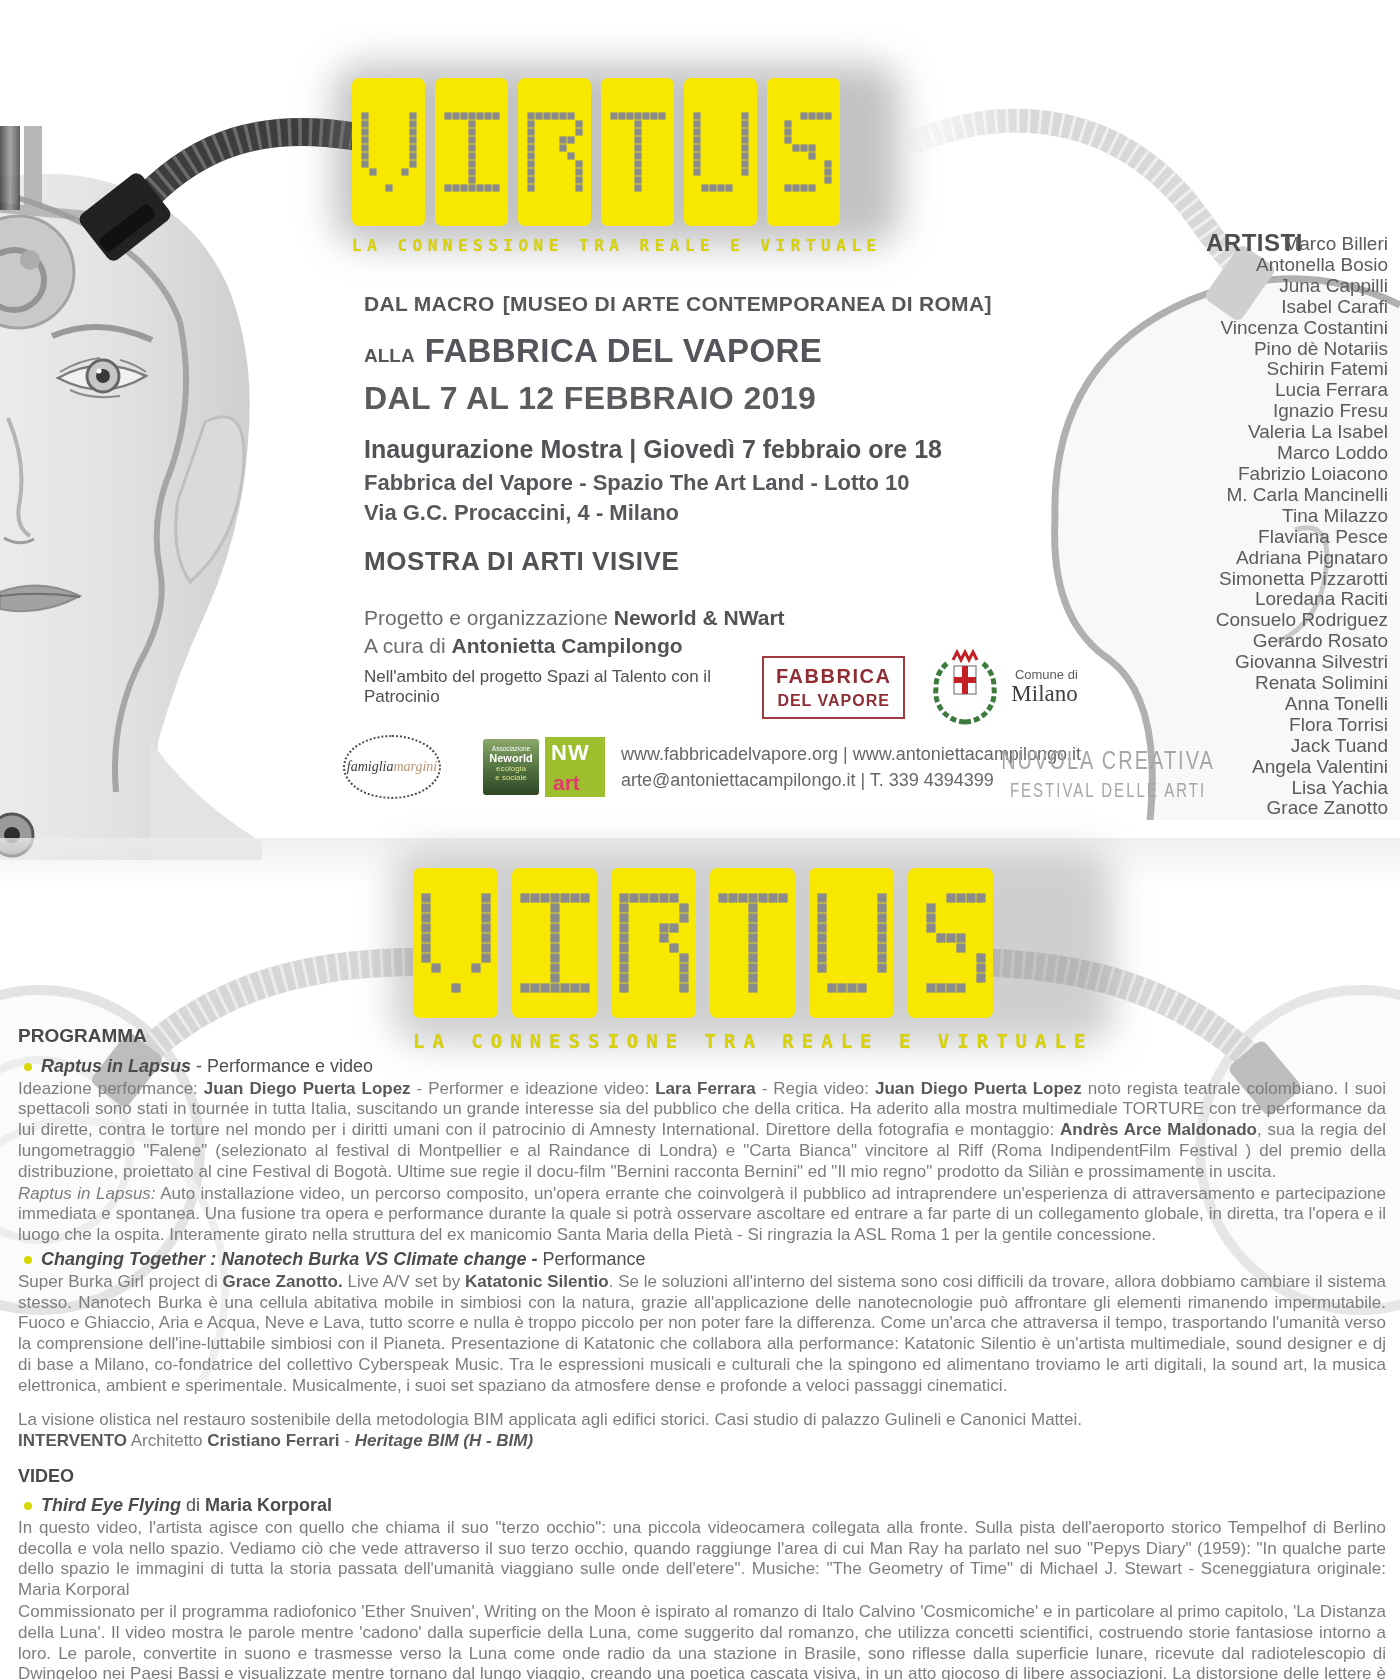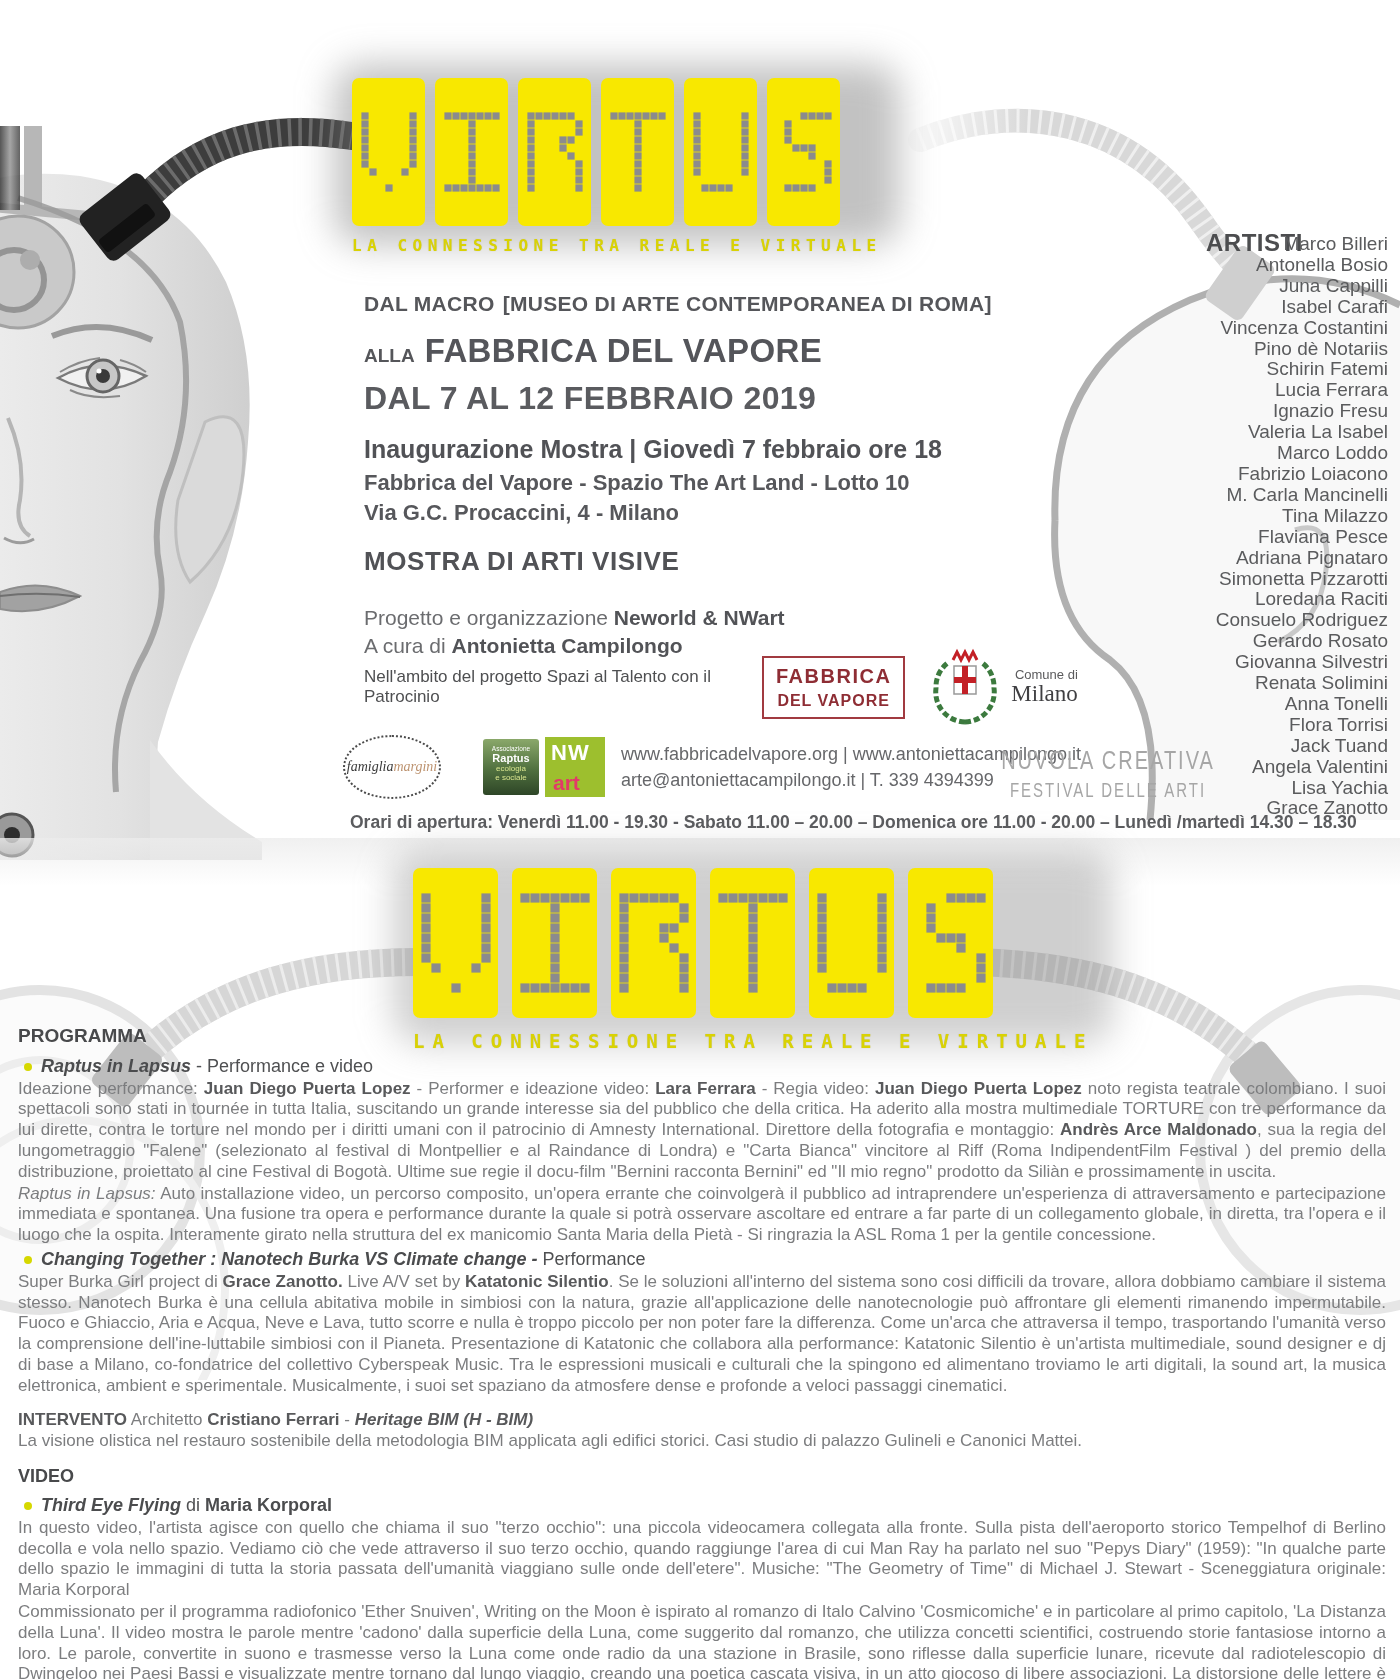--- a/index.html
+++ b/index.html
@@ -514,40 +514,39 @@
     </div>
   </div>
 
   <div id="partners-row">
     <div class="famiglia">
       <span class="fa">famiglia</span>
         <span class="fb">margini</span>
     </div>
     <div class="neworld">
       <div class="n1">Associazione</div>
-      <div class="n2">Raptus</div>
+      <div class="n2">Neworld</div>
       <div class="n3">ecologia</div>
       <div class="n4">e sociale</div>
     </div>
     <div class="nwart">
       <div class="nw">NW</div>
       <div class="art">art</div>
     </div>
     <div class="contacts">
       <div>www.fabbricadelvapore.org  |  www.antoniettacampilongo.it</div>
       <div>arte@antoniettacampilongo.it  |  T. 339 4394399</div>
     </div>
   </div>
 
   <div id="nuvola">
     <div class="nv1">NUVOLA CREATIVA</div>
     <div class="nv2">FESTIVAL DELLE ARTI</div>
   </div>
 
-  <div id="hours">Orari di apertura:  Venerdì 11.00 - 19.30 - Sabato 11.00 – 20.00 – Domenica ore 11.00 - 20.00 – Lunedì /martedì 14.30 – 18.30</div>
 
   <div id="artists-header">ARTISTI</div>
   <div id="artists-list">
       <div>Marco Billeri</div>
       <div>Antonella Bosio</div>
       <div>Juna Cappilli</div>
       <div>Isabel Carafi</div>
       <div>Vincenza Costantini</div>
       <div>Pino dè Notariis</div>
       <div>Schirin Fatemi</div>
@@ -584,22 +583,22 @@
     <div class="prog-para"><span>Ideazione performance: </span><span class="seg-b">Juan Diego Puerta Lopez</span><span> - Performer e ideazione video: </span><span class="seg-b">Lara Ferrara</span><span> - Regia video: </span><span class="seg-b">Juan Diego Puerta Lopez</span><span> noto regista teatrale colombiano. I suoi spettacoli sono stati in tournée in tutta Italia, suscitando un grande interesse sia del pubblico che della critica. Ha aderito alla mostra multimediale TORTURE con tre performance da lui dirette, contra le torture nel mondo per i diritti umani con il patrocinio di Amnesty International. Direttore della fotografia e montaggio: </span><span class="seg-b">Andrès Arce Maldonado</span><span>, sua la regia del lungometraggio "Falene" (selezionato al festival di Montpellier e al Raindance di Londra) e "Carta Bianca" vincitore al Riff (Roma IndipendentFilm Festival ) del premio della distribuzione, proiettato al cine Festival di Bogotà. Ultime sue regie il docu-film "Bernini racconta Bernini" ed "Il mio regno" prodotto da Siliàn e prossimamente in uscita.</span></div>
     <div class="prog-para"><span class="seg-i">Raptus in Lapsus:</span><span> Auto installazione video, un percorso composito, un'opera errante che coinvolgerà il pubblico ad intraprendere un'esperienza di attraversamento e partecipazione immediata e spontanea. Una fusione tra opera e performance durante la quale si potrà osservare ascoltare ed entrare a far parte di un collegamento globale, in diretta, tra l'opera e il luogo che la ospita. Interamente girato nella struttura del ex manicomio Santa Maria della Pietà - Si ringrazia la ASL Roma 1 per la gentile concessione.</span></div>
 
     <div class="prog-bullet">
       <span class="dot"></span>
       <span><span class="seg-b seg-i">Changing Together : Nanotech Burka VS Climate change - </span><span>Performance</span></span>
     </div>
     <div class="prog-para"><span>Super Burka Girl project di </span><span class="seg-b">Grace Zanotto.</span><span> Live A/V set by </span><span class="seg-b">Katatonic Silentio</span><span>. Se le soluzioni all'interno del sistema sono cosi difficili da trovare, allora dobbiamo cambiare il sistema stesso. Nanotech Burka è una cellula abitativa mobile in simbiosi con la natura, grazie all'applicazione delle nanotecnologie può affrontare gli elementi rimanendo impermutabile. Fuoco e Ghiaccio, Aria e Acqua, Neve e Lava, tutto scorre e nulla è troppo piccolo per non poter fare la differenza. Come un'arca che attraversa il tempo, trasportando l'umanità verso la comprensione dell'ine-luttabile simbiosi con il Pianeta. Presentazione di Katatonic che collabora alla performance: Katatonic Silentio è un'artista multimediale, sound designer e dj di base a Milano, co-fondatrice del collettivo Cyberspeak Music. Tra le espressioni musicali e culturali che la spingono ed alimentano troviamo le arti digitali, la sound art, la musica elettronica, ambient e sperimentale. Musicalmente, i suoi set spaziano da atmosfere dense e profonde a veloci passaggi cinematici.</span></div>
 
     <div class="gap"></div>
+    <div class="prog-para">La visione olistica nel restauro sostenibile della metodologia BIM applicata agli edifici storici. Casi studio di palazzo Gulineli e Canonici Mattei.</div>
     <div class="prog-para" style="text-align:left;"><span class="seg-b">INTERVENTO</span><span>  Architetto </span><span class="seg-b">Cristiano Ferrari</span><span>  - </span><span class="seg-b seg-i">Heritage BIM (H - BIM)</span></div>
-    <div class="prog-para">La visione olistica nel restauro sostenibile della metodologia BIM applicata agli edifici storici. Casi studio di palazzo Gulineli e Canonici Mattei.</div>
 
     <div class="prog-h2">VIDEO</div>
 
     <div class="prog-bullet">
       <span class="dot"></span>
       <span><span class="seg-b seg-i">Third Eye Flying</span><span> di </span><span class="seg-b">Maria Korporal</span></span>
     </div>
     <div class="prog-para">In questo video, l'artista agisce con quello che chiama il suo "terzo occhio": una piccola videocamera collegata alla fronte. Sulla pista dell'aeroporto storico Tempelhof di Berlino decolla e vola nello spazio. Vediamo ciò che vede attraverso il suo terzo occhio, quando raggiunge l'area di cui Man Ray ha parlato nel suo "Pepys Diary" (1959): "In qualche parte dello spazio le immagini di tutta la storia passata dell'umanità viaggiano sulle onde dell'etere". Musiche: "The Geometry of Time" di Michael J. Stewart - Sceneggiatura originale: Maria Korporal</div>
 
     <div class="prog-para">Commissionato per il programma radiofonico 'Ether Snuiven', Writing on the Moon è ispirato al romanzo di Italo Calvino 'Cosmicomiche' e in particolare al primo capitolo, 'La Distanza della Luna'. Il video mostra le parole mentre 'cadono' dalla superficie della Luna, come suggerito dal romanzo, che utilizza concetti scientifici, costruendo storie fantasiose intorno a loro. Le parole, convertite in suono e trasmesse verso la Luna come onde radio da una stazione in Brasile, sono riflesse dalla superficie lunare, ricevute dal radiotelescopio di Dwingeloo nei Paesi Bassi e visualizzate mentre tornano dal lungo viaggio, creando una poetica cascata visiva, in un atto giocoso di libere associazioni. La distorsione delle lettere è causata dalla lunga distanza percorsa dalle onde radio (circa 800.000 Km) e dalle irregolarità rocciose della superficie lunare, che disperde i segnali radio in tutto lo spazio circostante, dopo che essi ne hanno toccato il suolo. Le parole, che possono essere lette verticalmente, riecheggiano simbolicamente la condizione speciale della Luna descritta nel romanzo, per cui gli oggetti semplicemente cadono dalla sua superficie, verso la Terra....</div>

